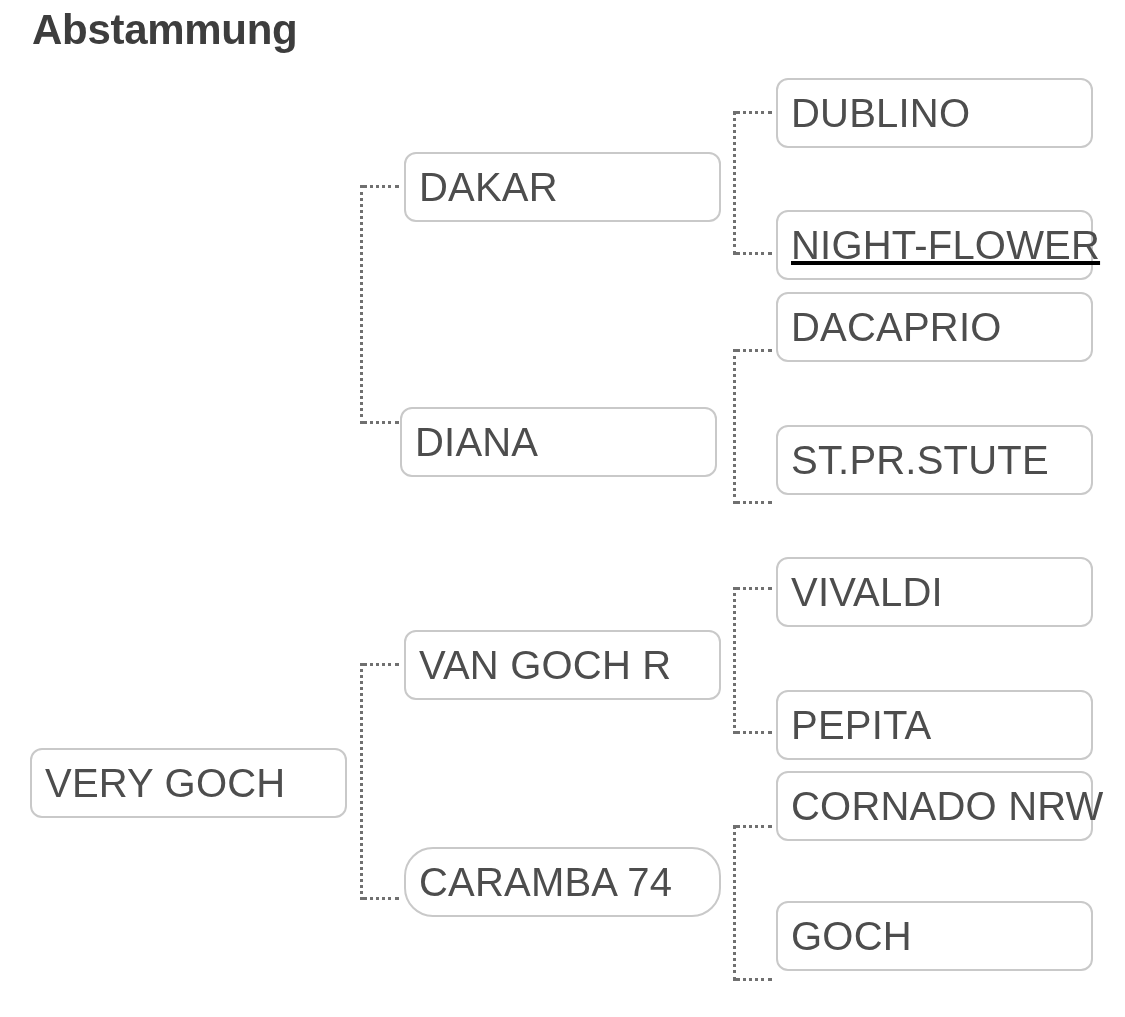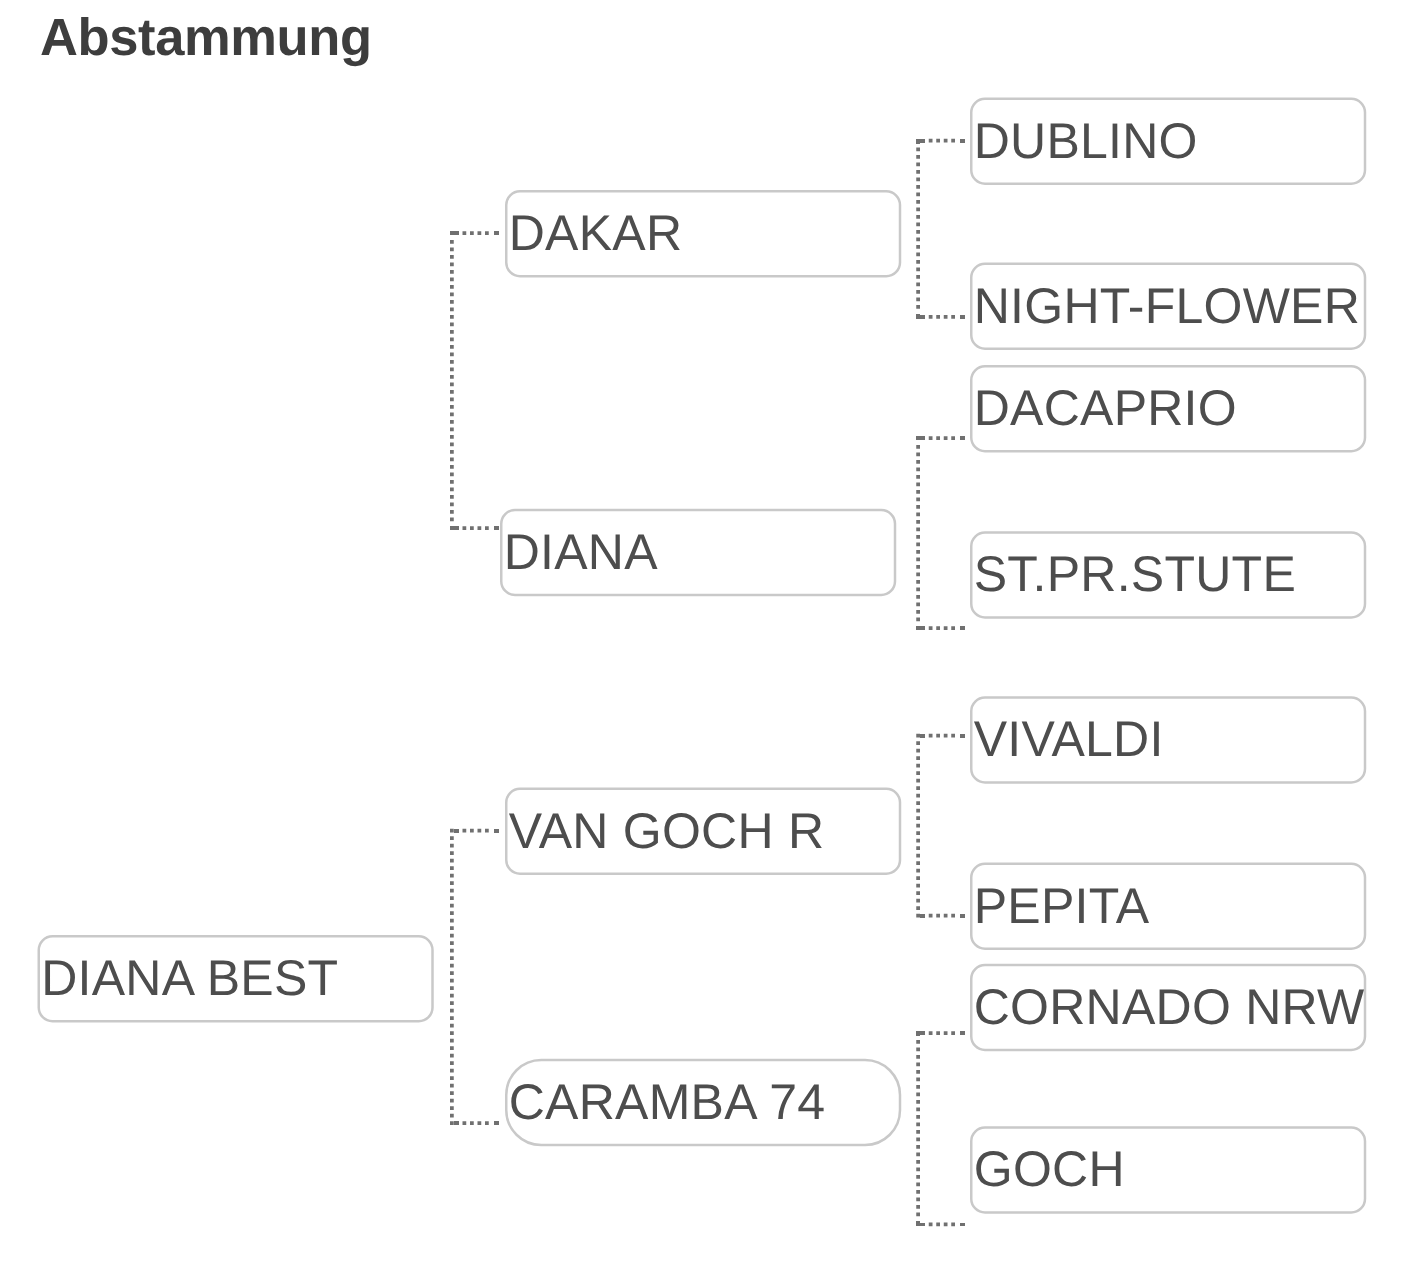--- a/index.html
+++ b/index.html
@@ -32,40 +32,40 @@
   }
   .box {
     position: absolute;
     width: 317px;
     height: 70px;
     border: 2px solid var(--box-border);
     border-radius: 12px;
     background: var(--page-bg);
     display: flex;
     align-items: center;
-    padding-left: 1px;
+    padding-left: 13px;
     cursor: pointer;
   }
   .box .label {
     font-size: 40px;
     color: var(--box-text);
     white-space: nowrap;
     letter-spacing: 0.2px;
   }
   
   .b1 { left: 30px;  top: 272px; }
   .b2 { left: 30px;  top: 748px; }
   
   .b3 { left: 404px; top: 152px; }
   .b4 { left: 400px; top: 375px; margin-top: 32px; }
   .b5 { left: 404px; top: 630px; }
   .b6 { left: 404px; top: 847px; border-radius: 29px; }
   
   .b7  { left: 776px; top: 78px;  }
-  .b8  { left: 776px; top: 210px; }
+  .b8  { left: 776px; top: 210px; text-decoration: underline; }
   .b9  { left: 776px; top: 292px; }
   .b10 { left: 776px; top: 425px; }
   .b11 { left: 776px; top: 557px; }
   .b12 { left: 776px; top: 690px; }
   .b13 { left: 776px; top: 771px; }
   .b14 { left: 776px; top: 901px; }
 
   
   .bracket {
     position: absolute;
@@ -90,21 +90,21 @@
   .k-f { left: 733px; top: 825px; height: 156px; }
 </style>
 </head>
 <body>
 
 <div class="stage">
 
   <h2 class="title">Abstammung</h2>
 
   <div class="box b2">
-    <span class="label">DIANA BEST</span>
+    <span class="label">VERY GOCH</span>
   </div>
 
   <div class="box b3">
     <span class="label">DAKAR</span>
   </div>
   <div class="box b4">
     <span class="label">DIANA</span>
   </div>
   <div class="box b5">
     <span class="label">VAN GOCH R</span>

